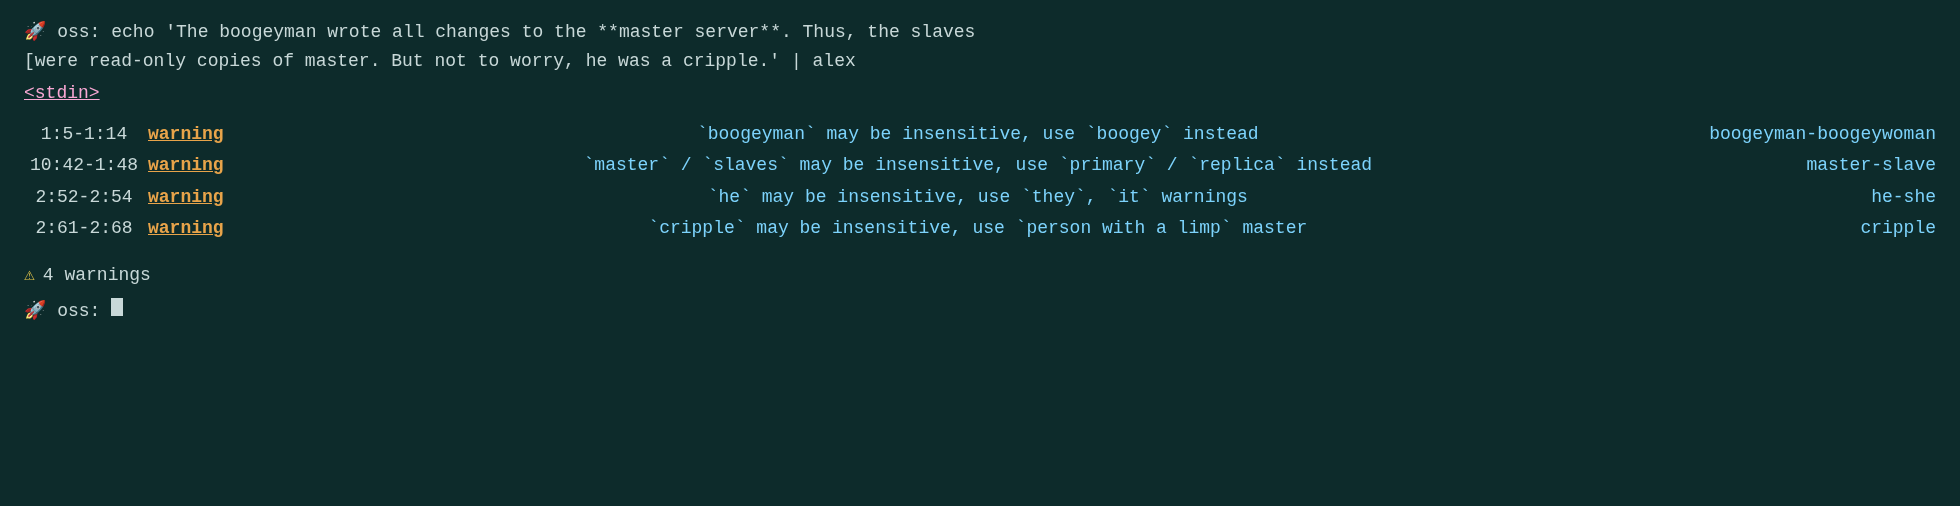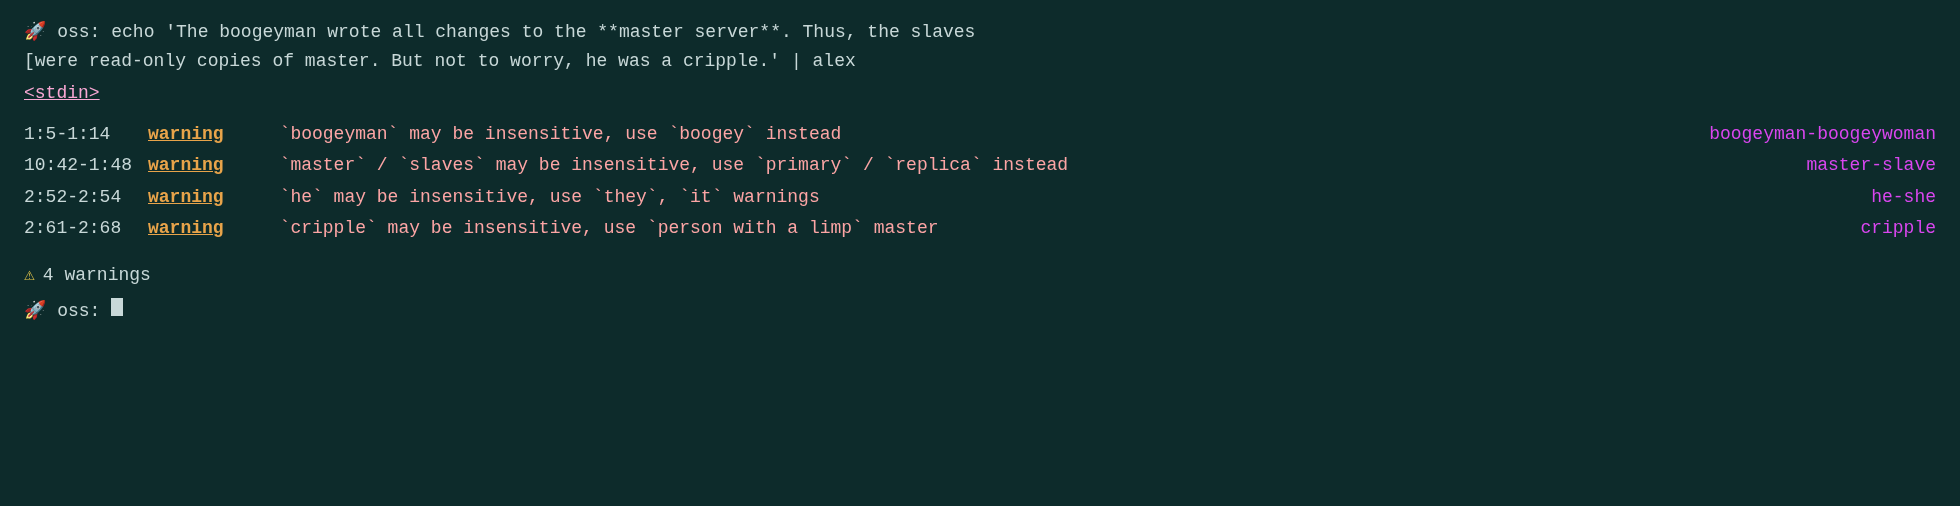--- a/index.html
+++ b/index.html
@@ -45,42 +45,43 @@
     .warning-row {
       display: flex;
       align-items: baseline;
       white-space: pre;
       line-height: 1.75;
     }
 
     .col-pos {
       display: inline-block;
       width: 120px;
-      text-align: left;
+      text-align: center;
       color: #c8d8d8;
     }
 
     .col-warning {
       display: inline-block;
       width: 110px;
       color: #e8a44a;
       font-weight: bold;
       margin-left: 4px;
       text-decoration: underline;
     }
 
     .col-message {
       display: inline-block;
-      color: #fca5a5;
+      color: #7dd3fc;
       flex: 1;
+      text-align: center;
     }
 
     .col-rule {
       display: inline-block;
-      color: #d946ef;
+      color: #7dd3fc;
       text-align: right;
       width: 260px;
     }
 
     .warnings-summary {
       margin-top: 16px;
       display: flex;
       align-items: center;
       gap: 8px;
       color: #c8d8d8;

